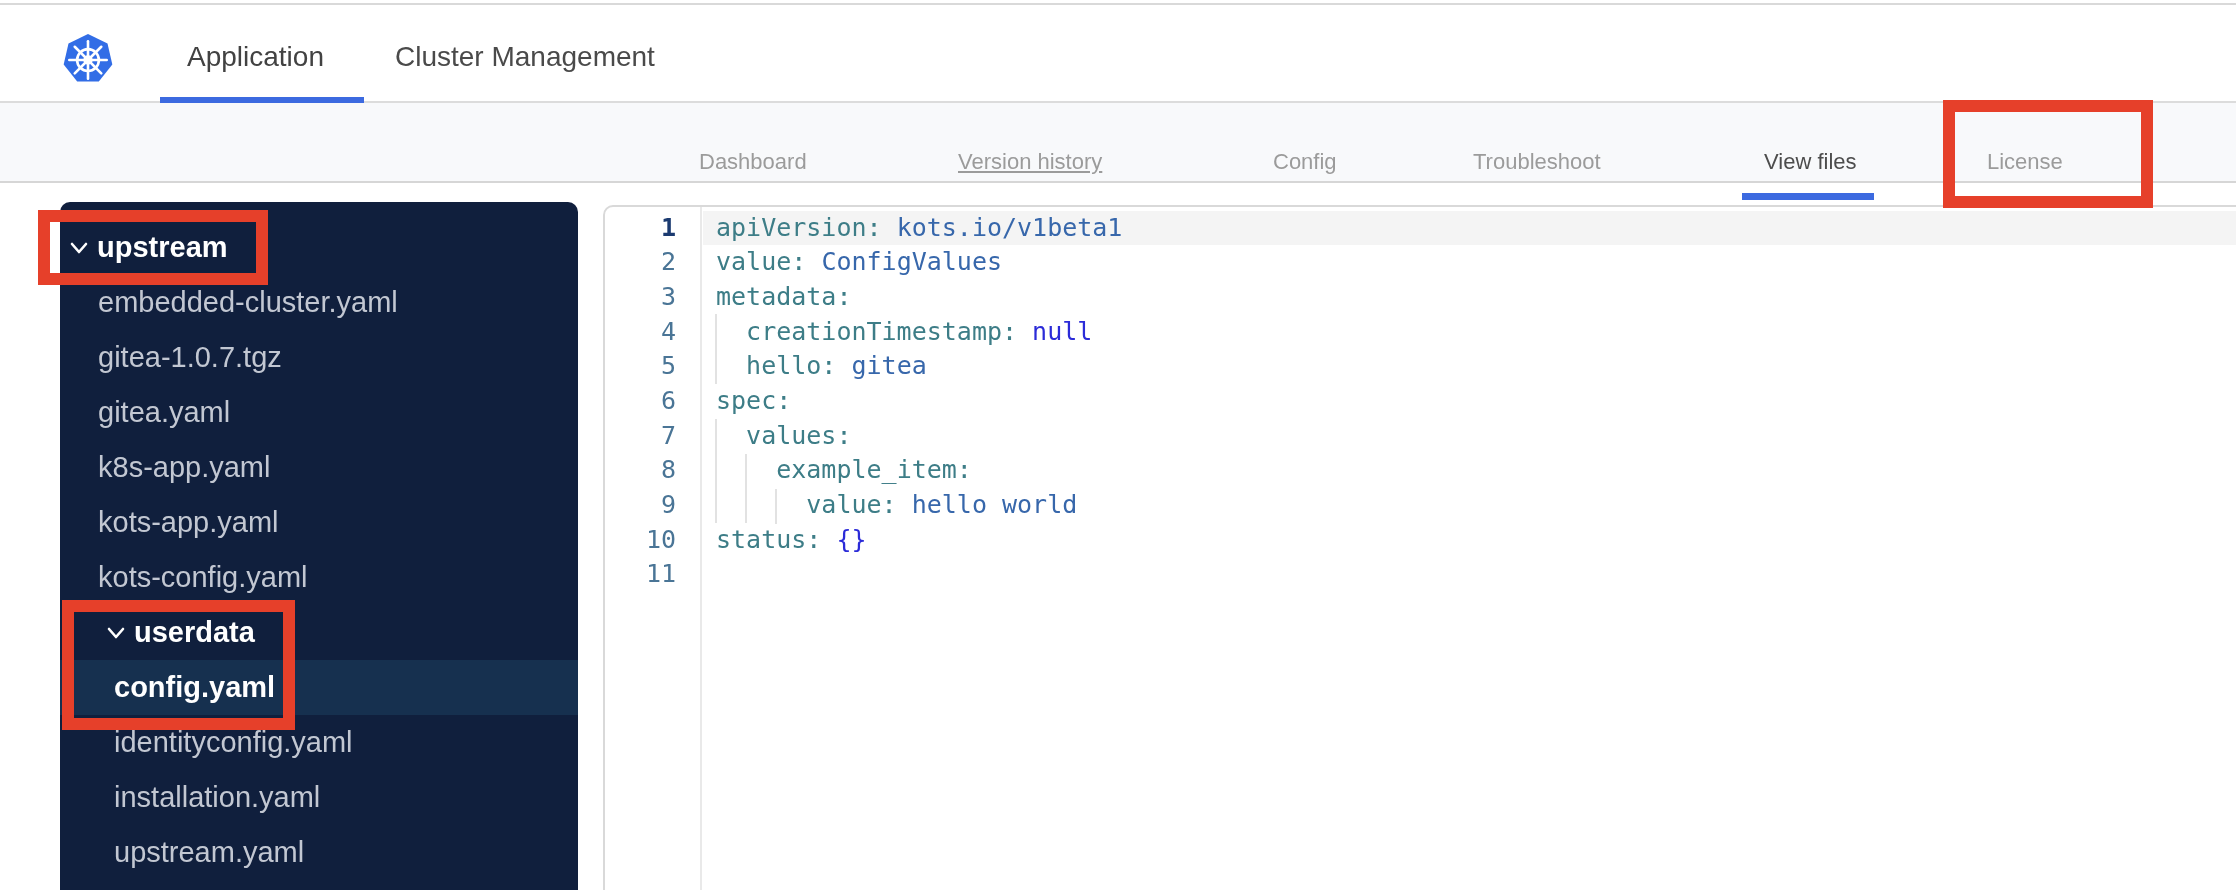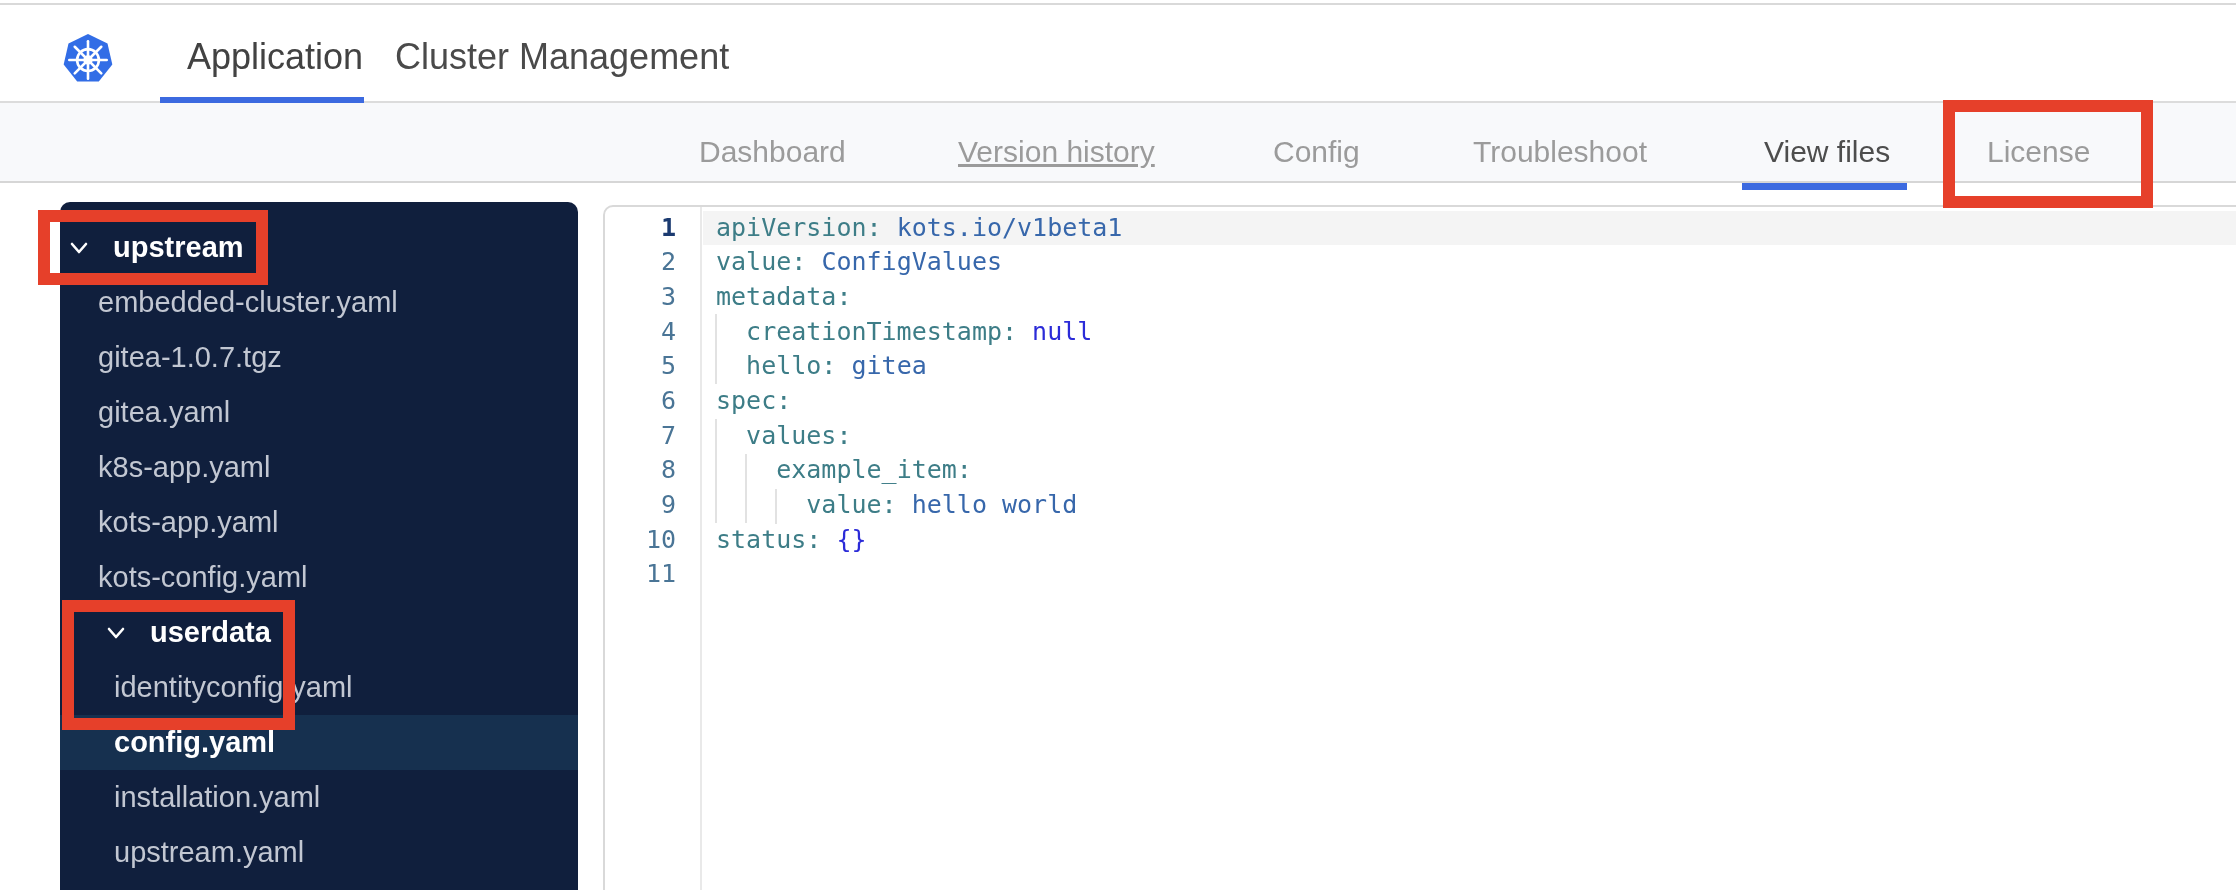--- a/index.html
+++ b/index.html
@@ -9,43 +9,43 @@
     font-family:"Liberation Sans", sans-serif;
   }
 
   
   .top-hairline { position:absolute; left:0; top:3px; width:100%; height:2px; background:#d9d9d9; }
 
   
   .header { position:absolute; left:0; top:5px; width:100%; height:98px; background:#ffffff; border-bottom:2px solid #dcdcdc; }
   .logo { position:absolute; left:62px; top:28px; width:52px; height:52px; }
   .hdr-tab { position:absolute; top:0; height:100%; display:flex; align-items:center; padding-top:8px;
-             font-size:36px; font-weight:500; color:#424242; cursor:pointer; }
+             font-size:28px; font-weight:500; color:#424242; cursor:pointer; }
   .hdr-tab.app { left:187px; }
   .hdr-tab.cluster { left:395px; color:#4a4a4a; }
   .hdr-underline { position:absolute; left:160px; bottom:-2px; width:204px; height:6px; background:#3c6ae0; }
 
   
   .nav { position:absolute; left:0; top:103px; width:100%; height:80px; background:#f8f9fb; border-bottom:2px solid #d6d6d6; }
-  .nav-tab { position:absolute; top:8px; height:100%; display:flex; align-items:center; padding-top:4px;
-             font-size:30px; color:#9b9b9b; cursor:pointer; }
+  .nav-tab { position:absolute; top:18px; height:100%; display:flex; align-items:center; padding-top:4px;
+             font-size:22px; color:#9b9b9b; cursor:pointer; }
   .nav-tab:nth-child(1){ left:699px; }
   .nav-tab:nth-child(2){ left:958px;text-decoration:underline; }
   .nav-tab:nth-child(3){ left:1273px; }
   .nav-tab:nth-child(4){ left:1473px; }
   .nav-tab:nth-child(5){ left:1764px; }
   .nav-tab:nth-child(6){ left:1987px; }
   .nav-tab.active { color:#4d4d4d; }
   .tab-underline { position:absolute; left:-22px; right:-17px; bottom:-1px; height:7px; background:#3c6ae0; }
 
   
   .sidebar { position:absolute; left:60px; top:202px; width:518px; height:688px;
              background:#101f3d; border-radius:10px 10px 0 0; padding-top:18px; }
   .tree-row { height:55px; display:flex; align-items:center; color:#c2c7d2; font-size:29px; cursor:pointer; }
-  .tree-row.folder { color:#ffffff; font-weight:700;gap:16px; }
+  .tree-row.folder { color:#ffffff; font-weight:700; }
   .tree-row.selected { background:#16304f; color:#ffffff; font-weight:700; }
   .tree-row.lvl0 { padding-left:10px; }
   .tree-row.lvl1 { padding-left:38px; }
   .tree-row.folder.lvl1 { padding-left:28px;margin-left:19px; }
   .tree-row.lvl2 { padding-left:54px; }
   .chev { width:18px; height:14px; margin-right:9px; flex:0 0 auto; }
 
   
   .code-panel { position:absolute; left:603px; top:205px; width:1653px; height:705px;
                 background:#ffffff; border:2px solid #d9d9d9; border-radius:10px; }
@@ -131,25 +131,25 @@
     </div>
     <div class="tree-row lvl1">
       <span>kots-config.yaml</span>
     </div>
     <div class="tree-row lvl1 folder">
       <svg class="chev" viewBox="0 0 18 14">
         <polyline points="2,3 9,11 16,3" fill="none" stroke="#ffffff" stroke-width="2.6" stroke-linecap="round" stroke-linejoin="round"></polyline>
       </svg>
       <span>userdata</span>
     </div>
+    <div class="tree-row lvl2 selected">
+      <span>config.yaml</span>
+    </div>
     <div class="tree-row lvl2">
       <span>identityconfig.yaml</span>
-    </div>
-    <div class="tree-row lvl2 selected">
-      <span>config.yaml</span>
     </div>
     <div class="tree-row lvl2">
       <span>installation.yaml</span>
     </div>
     <div class="tree-row lvl2">
       <span>upstream.yaml</span>
     </div>
   </div>
 
 <div class="code-panel">

